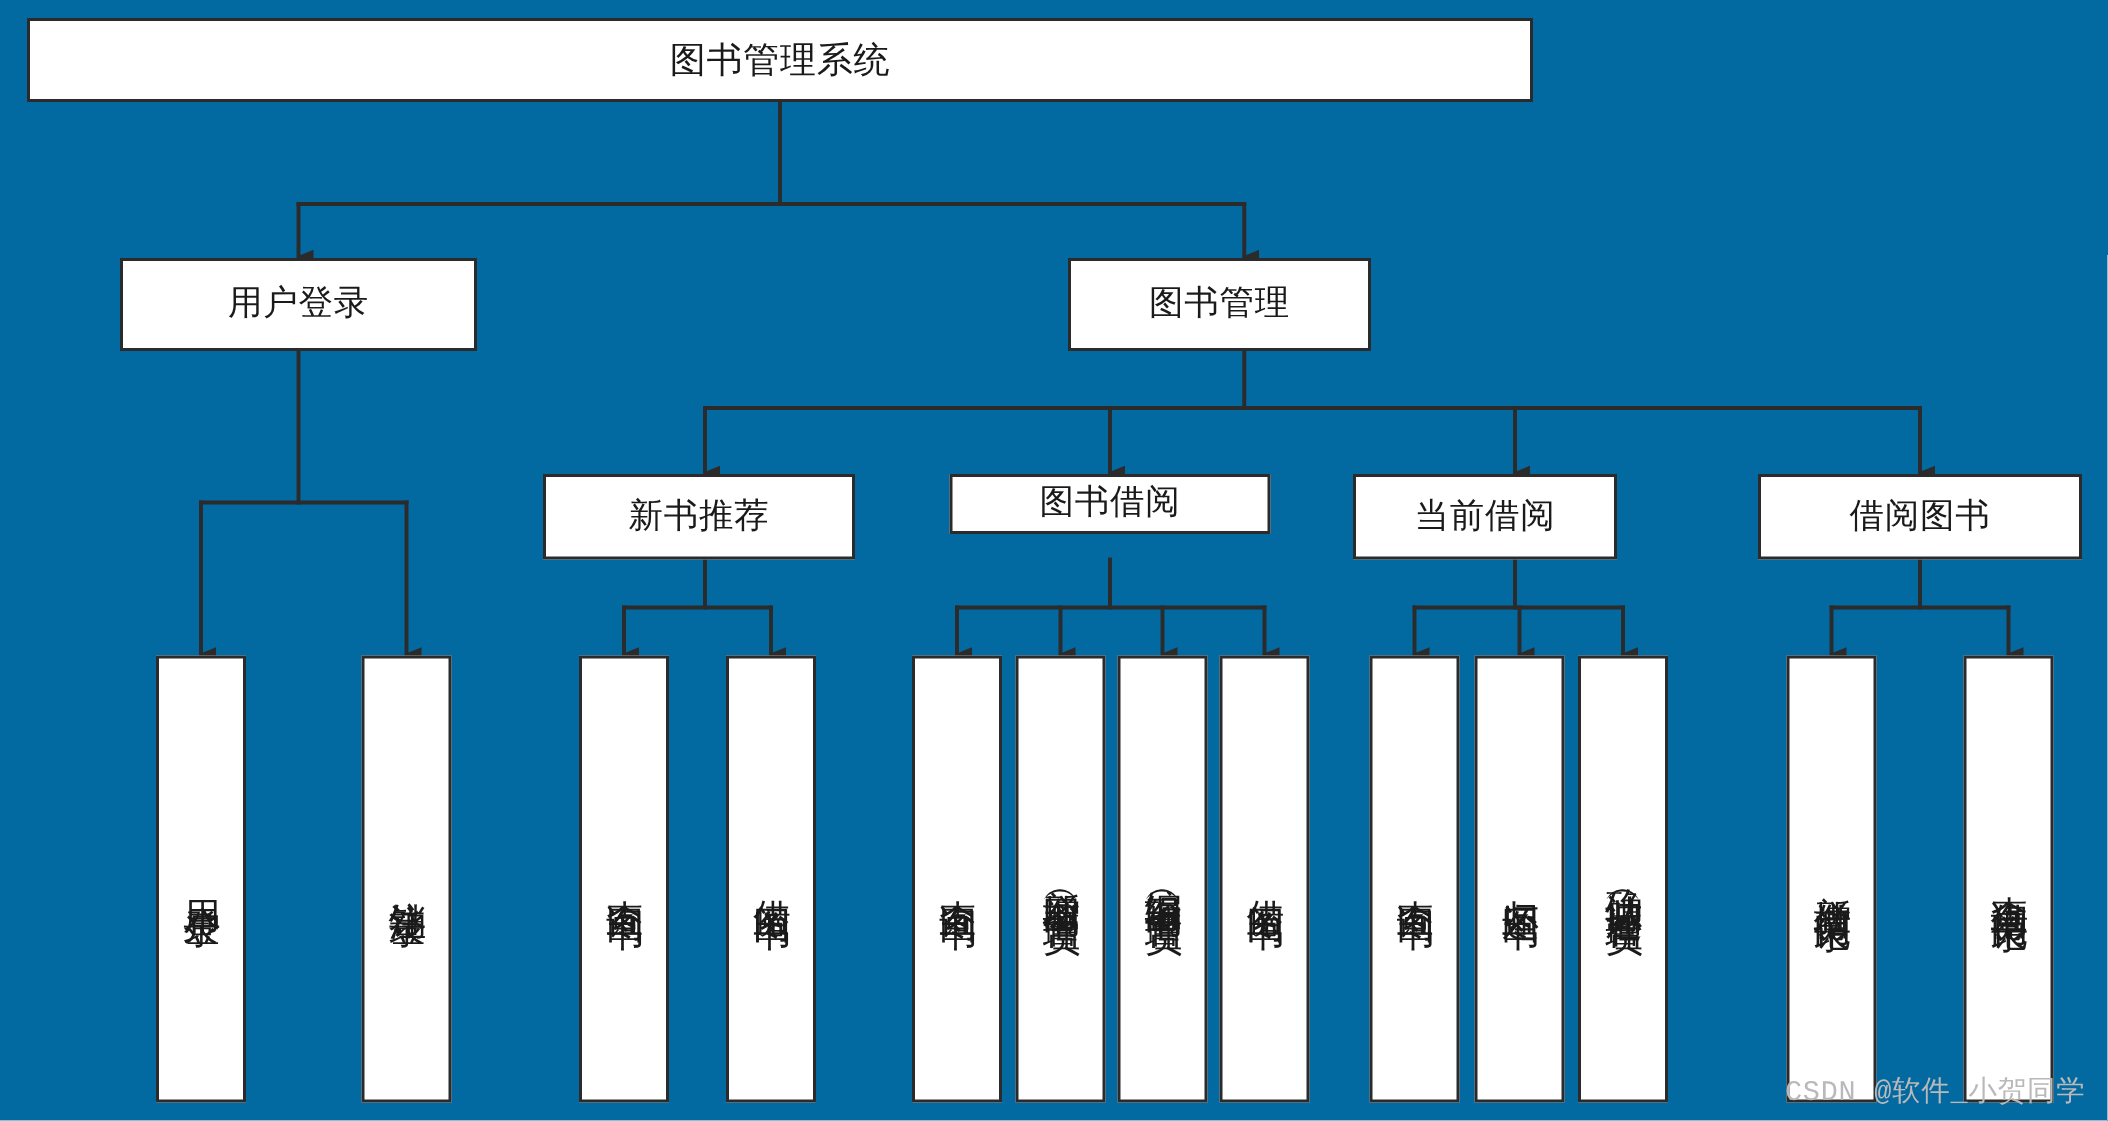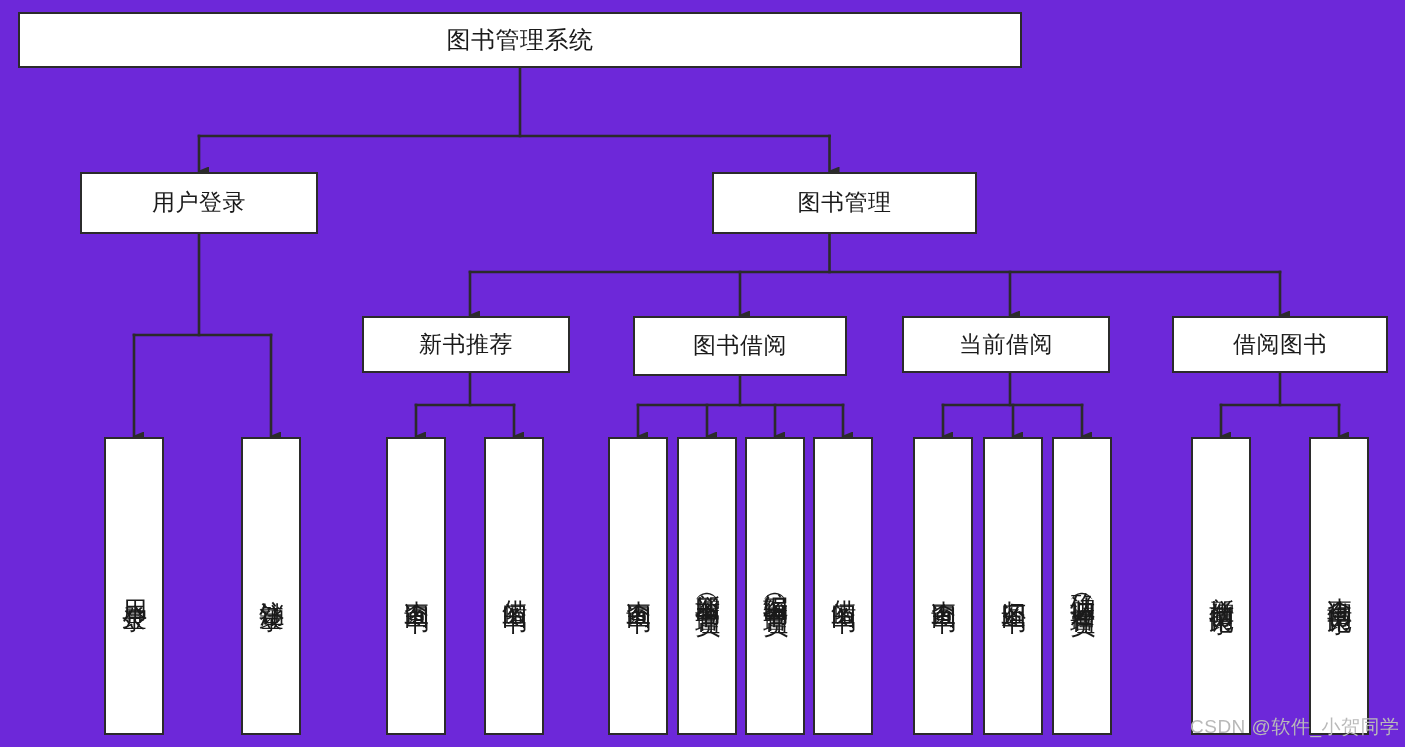--- a/index.html
+++ b/index.html
@@ -8,21 +8,21 @@
     padding: 0;
     background: #ffffff;
   }
   body {
     font-family: "DejaVu Sans", "Liberation Sans", sans-serif;
   }
   #canvas {
     position: relative;
     width: 1405px;
     height: 747px;
-    background: #6d28d9;
+    background: #0369a1;
     overflow: hidden;
   }
   svg.wires {
     position: absolute;
     left: 0;
     top: 0;
     width: 1405px;
     height: 747px;
     pointer-events: none;
   }
@@ -62,21 +62,21 @@
     line-height: 1.05;
     letter-spacing: 3px;
     white-space: nowrap;
   }
   .watermark {
     position: absolute;
     font-size: 19px;
     color: #b9b9b9;
     white-space: nowrap;
     letter-spacing: 0.5px;
-    font-family: Liberation Sans, sans-serif;
+    font-family: Liberation Mono, monospace;
   }
 </style>
 </head>
 <body>
 
 <div id="canvas">
   <svg class="wires" viewBox="0 0 1405 747" xmlns="http://www.w3.org/2000/svg">
     <defs>
       <marker id="arrowhead" markerWidth="9" markerHeight="11" refX="4.5" refY="10" orient="auto" markerUnits="userSpaceOnUse">
         <path d="M0,0 L9,0 L4.5,11 Z" fill="#2b2b2b"></path>
@@ -119,30 +119,30 @@
       </g>
   </svg>
 
   <div id="node-layer">
       <div class="node root horiz" style="left: 18px; top: 12px; width: 1004px; height: 56px;">
         <span class="label">图书管理系统</span>
       </div>
       <div class="node level1 horiz" style="left: 80px; top: 172px; width: 238px; height: 62px;">
         <span class="label">用户登录</span>
       </div>
-      <div class="node level1 horiz" style="left: 712px; top: 172px; width: 265px; height: 62px;">
+      <div class="node level1 horiz" style="left: 712px; top: 172px; width: 202px; height: 62px;">
         <span class="label">图书管理</span>
       </div>
       <div class="node level2 horiz" style="left: 362px; top: 316px; width: 208px; height: 57px;">
         <span class="label">新书推荐</span>
       </div>
-      <div class="node level2 horiz" style="left: 633px; top: 316px; width: 214px; height: 60px;">
+      <div class="node level2 horiz" style="left: 633px; top: 316px; width: 214px; height: 40px;">
         <span class="label">图书借阅</span>
       </div>
-      <div class="node level2 horiz" style="left: 902px; top: 316px; width: 208px; height: 57px;">
+      <div class="node level2 horiz" style="left: 902px; top: 316px; width: 176px; height: 57px;">
         <span class="label">当前借阅</span>
       </div>
       <div class="node level2 horiz" style="left: 1172px; top: 316px; width: 216px; height: 57px;">
         <span class="label">借阅图书</span>
       </div>
       <div class="node leaf vert" style="left: 104px; top: 437px; width: 60px; height: 298px;">
         <span class="label">用户登录</span>
       </div>
       <div class="node leaf vert" style="left: 241px; top: 437px; width: 60px; height: 298px;">
         <span class="label">注销登录</span>

